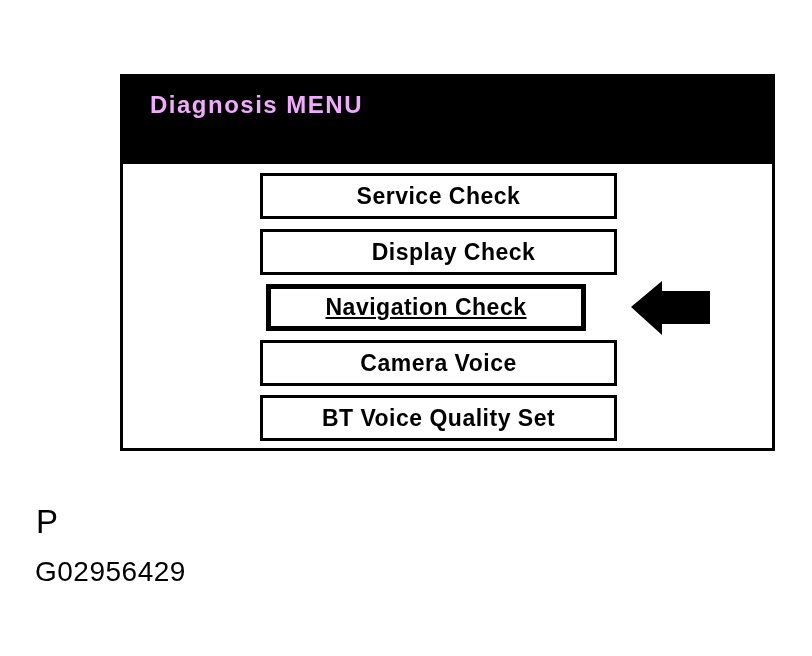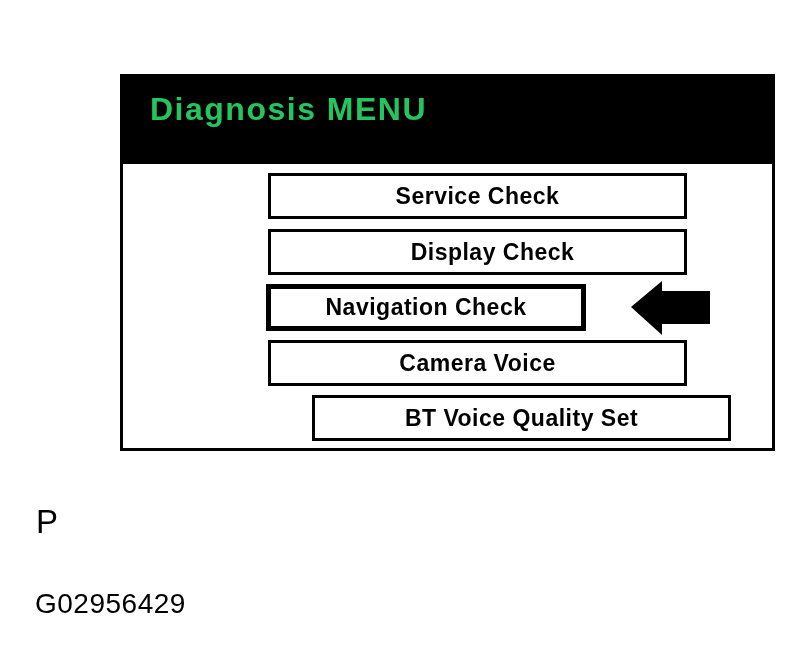--- a/index.html
+++ b/index.html
@@ -34,57 +34,58 @@
     top: 74px;
     width: 655px;
     height: 90px;
     background: #000000;
     box-sizing: border-box;
   }
   .header-title {
     position: absolute;
     left: 30px;
     top: 17px;
-    color: #22c55e;
-    font-size: 32px;
+    color: #f0abfc;
+    font-size: 24px;
     font-weight: bold;
     letter-spacing: 1.5px;
     white-space: nowrap;
   }
 
   
   .menu-btn {
     position: absolute;
-    left: 268px;
-    width: 419px;
+    left: 260px;
+    width: 357px;
     height: 46px;
     border: 3px solid #000000;
     box-sizing: border-box;
     background: #ffffff;
     color: #000000;
     display: flex;
     align-items: center;
     justify-content: center;
     font-size: 23px;
     font-weight: bold;
     letter-spacing: 0.5px;
     white-space: nowrap;
     cursor: pointer;
   }
   .menu-btn.selected {
     left: 266px;
     width: 320px;
     height: 47px;
     border-width: 5px;
+    text-decoration: underline;
   }
   #btn-service    { top: 173px; }
   #btn-display    { top: 229px; padding-left: 30px; }
   #btn-navigation { top: 284px; }
   #btn-camera     { top: 340px; }
-  #btn-btvoice    { top: 395px; margin-left: 44px; }
+  #btn-btvoice    { top: 395px; }
 
   
   .selection-arrow {
     position: absolute;
     left: 631px;
     top: 281px;
     width: 80px;
     height: 54px;
   }
 
@@ -97,21 +98,20 @@
     color: #000000;
     letter-spacing: 0.5px;
   }
   .figure-id {
     position: absolute;
     left: 35px;
     top: 556px;
     font-size: 28px;
     color: #000000;
     letter-spacing: 0.5px;
-    margin-top: 32px;
   }
 </style>
 </head>
 <body>
 
 <div class="screen-frame"></div>
 
 <div class="header-bar">
   <div class="header-title">Diagnosis MENU</div>
 </div>

